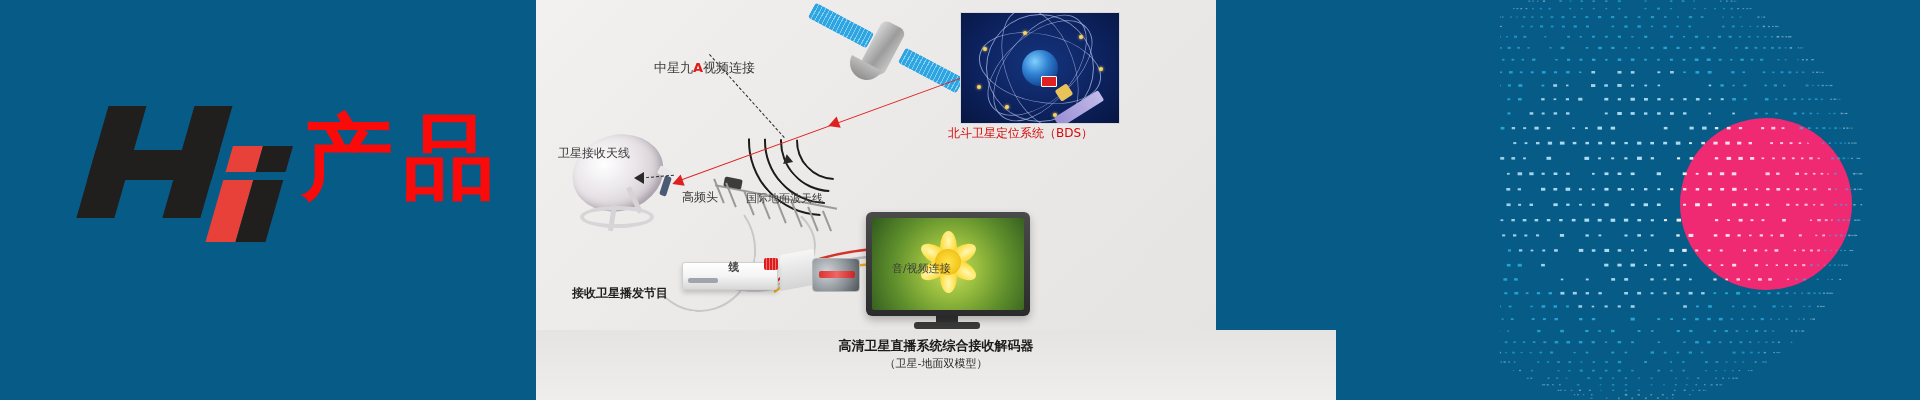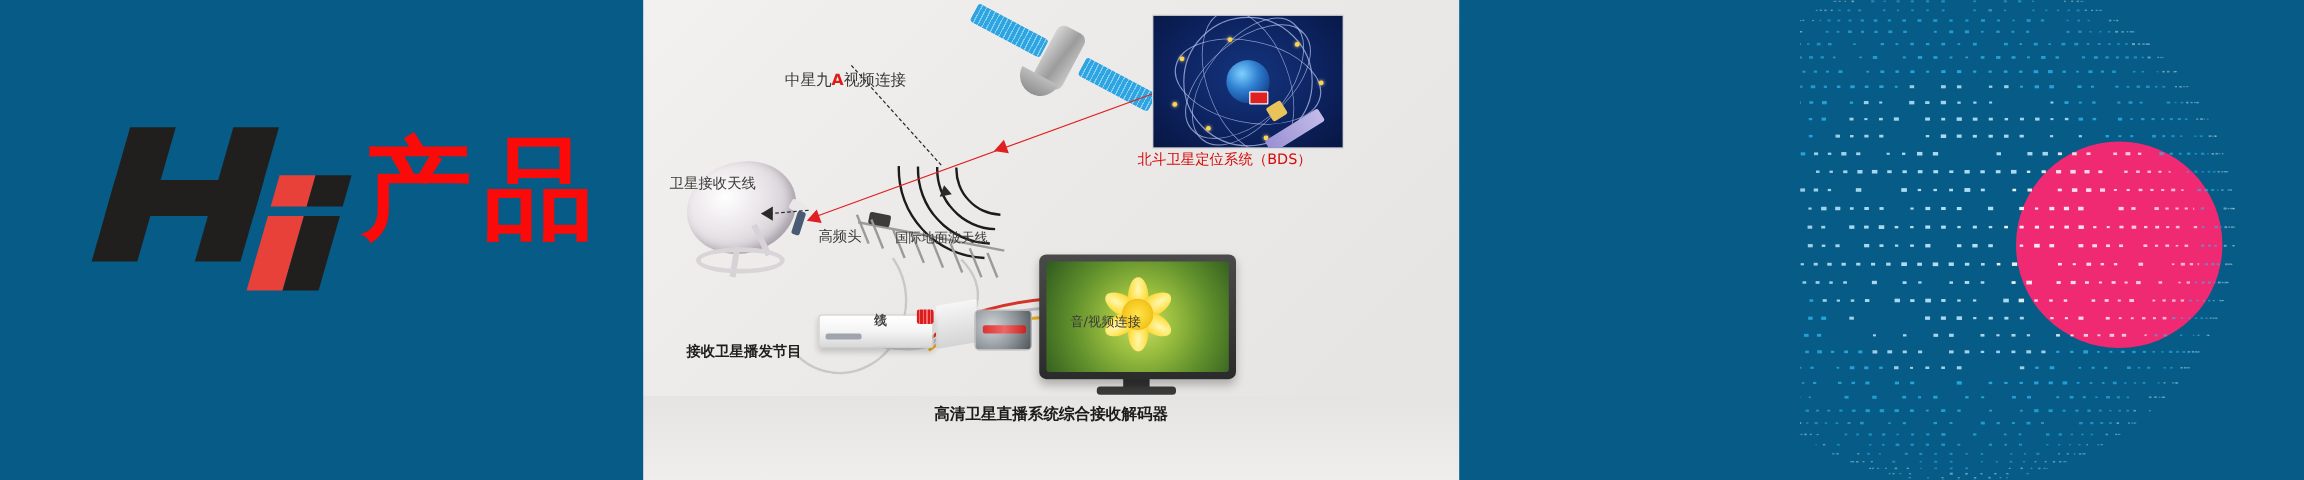--- a/index.html
+++ b/index.html
@@ -264,21 +264,21 @@
     position:absolute; right:48px; bottom:24px; width:14px; height:13px;
     background:#e8c35a; border-radius:2px; transform: rotate(-32deg);
   }
   .bds-flag {
     position:absolute; right:62px; bottom:36px; width:16px; height:11px;
     background:#e02121; border:1px solid #fff; border-radius:1px;
   }
 
   
   #caption {
-    position:absolute; left:536px; top:330px; width:680px; height:70px;
+    position:absolute; left:536px; top:330px; width:800px; height:70px;
     background: linear-gradient(180deg,#e6e4e2 0%,#efeeec 100%);
     text-align:center;
     padding-top:6px;
   }
   #caption .c1 { font-size:13px; color:#1b1b1b; font-weight:700; line-height:1.5; }
   #caption .c2 { font-size:11px; color:#2a2a2a; line-height:1.5; }
 
   
   #globe-zone {
     position:absolute; right:0; top:0; width:420px; height:400px;
@@ -402,20 +402,21 @@
     <div class="dg-label" style="left:146px; top:190px; font-size:12px;">高频头</div>
     <div class="dg-label vert" style="left:190px; top:252px; font-size:11px;">馈线</div>
     <div class="dg-label" style="left:210px; top:192px; font-size:11px;">国际地面波天线</div>
     <div class="dg-label" style="left:356px; top:262px; font-size:11px;">音/视频连接</div>
     <div class="dg-label bold" style="left:36px; top:286px; font-size:12px;">接收卫星播发节目</div>
     <div class="dg-label red" style="left:412px; top:126px; font-size:12px;">北斗卫星定位系统（BDS）</div>
   </div>
 
   <div id="caption">
     <div class="c1">高清卫星直播系统综合接收解码器</div>
+    <div class="c2">（卫星-地面双模型）</div>
   </div>
 
   <div id="globe-zone">
     <div id="pink-ball"></div>
     <svg id="dot-globe" width="440" height="420">
       <defs>
         <clipPath id="ballclip">
             <circle cx="266" cy="214" r="86"></circle>
           </clipPath>
       </defs>

